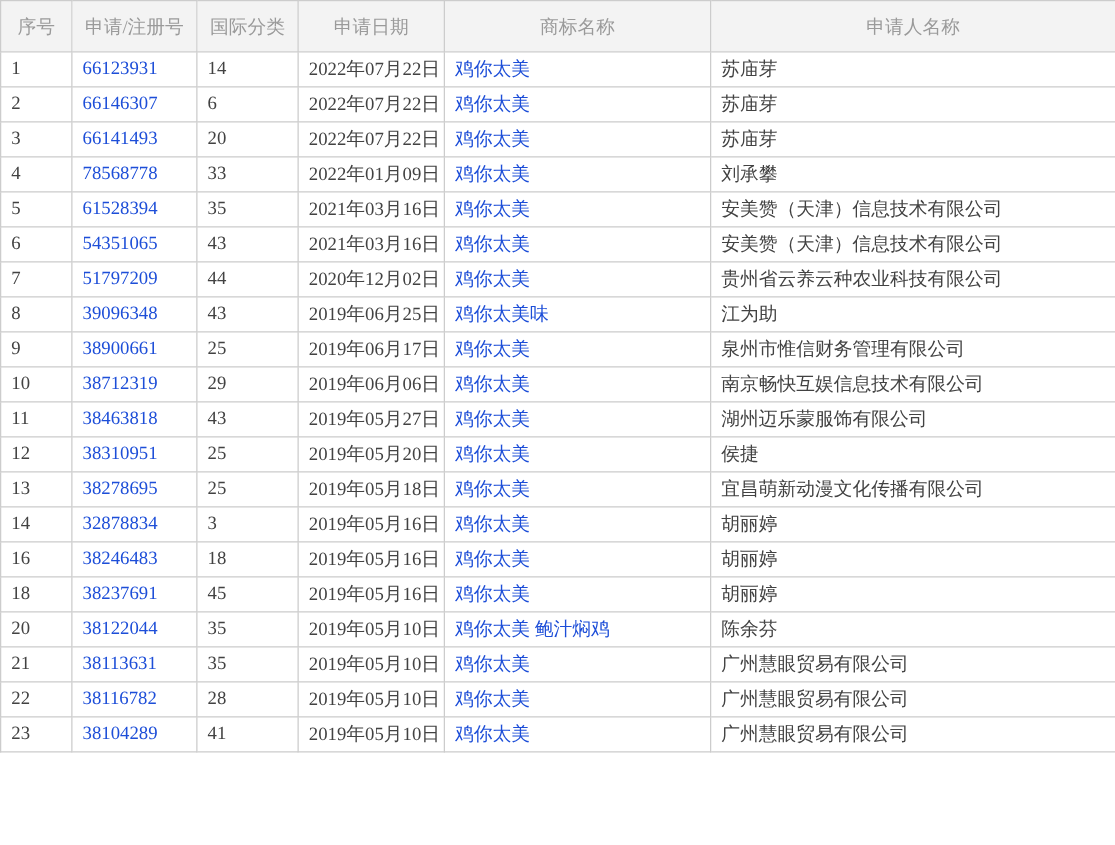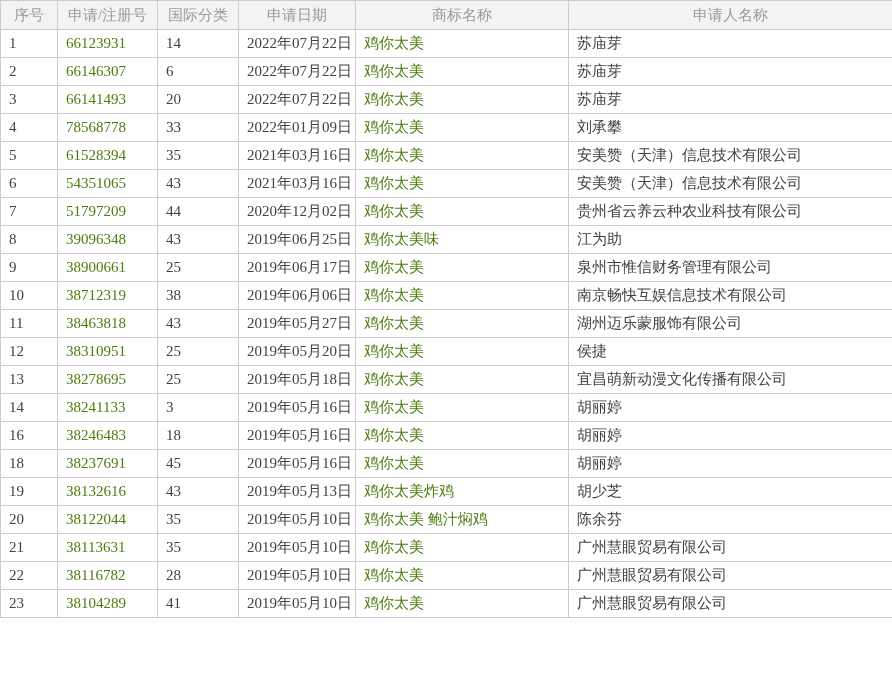--- a/index.html
+++ b/index.html
@@ -12,35 +12,35 @@
   }
   th,td{
     border:1px solid #cccccc;
     overflow:hidden;white-space:nowrap;
     font-weight:normal;
     box-sizing:border-box;
   }
   thead th{
     background:#f3f3f3;
     color:#9a9a9a;
-    height:29px;
+    height:41px;
     font-size:15px;
     text-align:center;
     padding:0 4px;
   }
   tbody td{
     height:28px;
     font-size:15px;
     color:#424242;
     text-align:left;
     padding:0 4px 0 8px;
     background:#ffffff;
   }
   a.cell-link{
-    color:#4d7c0f;
+    color:#1d4ed8;
     text-decoration:none;
     cursor:pointer;
   }
 </style>
 </head>
 <body>
 
 <table>
   <colgroup>
     <col style="width:57px">
@@ -129,21 +129,21 @@
         <td>9</td>
         <td><a class="cell-link">38900661</a></td>
         <td>25</td>
         <td>2019年06月17日</td>
         <td><a class="cell-link">鸡你太美</a></td>
         <td>泉州市惟信财务管理有限公司</td>
       </tr>
       <tr>
         <td>10</td>
         <td><a class="cell-link">38712319</a></td>
-        <td>38</td>
+        <td>29</td>
         <td>2019年06月06日</td>
         <td><a class="cell-link">鸡你太美</a></td>
         <td>南京畅快互娱信息技术有限公司</td>
       </tr>
       <tr>
         <td>11</td>
         <td><a class="cell-link">38463818</a></td>
         <td>43</td>
         <td>2019年05月27日</td>
         <td><a class="cell-link">鸡你太美</a></td>
@@ -160,21 +160,21 @@
       <tr>
         <td>13</td>
         <td><a class="cell-link">38278695</a></td>
         <td>25</td>
         <td>2019年05月18日</td>
         <td><a class="cell-link">鸡你太美</a></td>
         <td>宜昌萌新动漫文化传播有限公司</td>
       </tr>
       <tr>
         <td>14</td>
-        <td><a class="cell-link">38241133</a></td>
+        <td><a class="cell-link">32878834</a></td>
         <td>3</td>
         <td>2019年05月16日</td>
         <td><a class="cell-link">鸡你太美</a></td>
         <td>胡丽婷</td>
       </tr>
       <tr>
         <td>16</td>
         <td><a class="cell-link">38246483</a></td>
         <td>18</td>
         <td>2019年05月16日</td>
@@ -183,28 +183,20 @@
       </tr>
       <tr>
         <td>18</td>
         <td><a class="cell-link">38237691</a></td>
         <td>45</td>
         <td>2019年05月16日</td>
         <td><a class="cell-link">鸡你太美</a></td>
         <td>胡丽婷</td>
       </tr>
       <tr>
-        <td>19</td>
-        <td><a class="cell-link">38132616</a></td>
-        <td>43</td>
-        <td>2019年05月13日</td>
-        <td><a class="cell-link">鸡你太美炸鸡</a></td>
-        <td>胡少芝</td>
-      </tr>
-      <tr>
         <td>20</td>
         <td><a class="cell-link">38122044</a></td>
         <td>35</td>
         <td>2019年05月10日</td>
         <td><a class="cell-link">鸡你太美 鲍汁焖鸡</a></td>
         <td>陈余芬</td>
       </tr>
       <tr>
         <td>21</td>
         <td><a class="cell-link">38113631</a></td>

